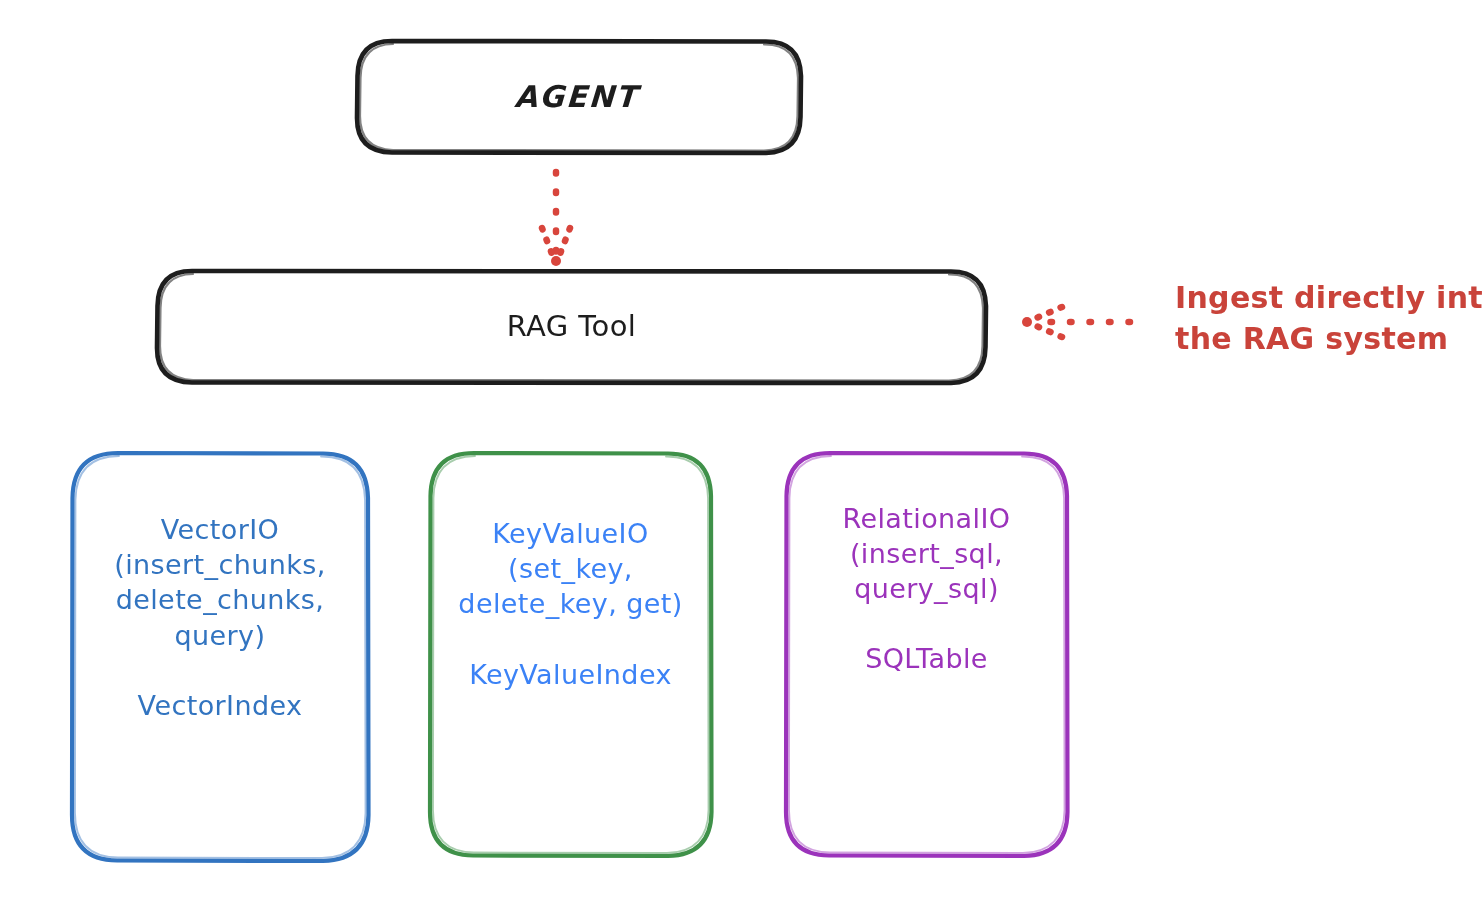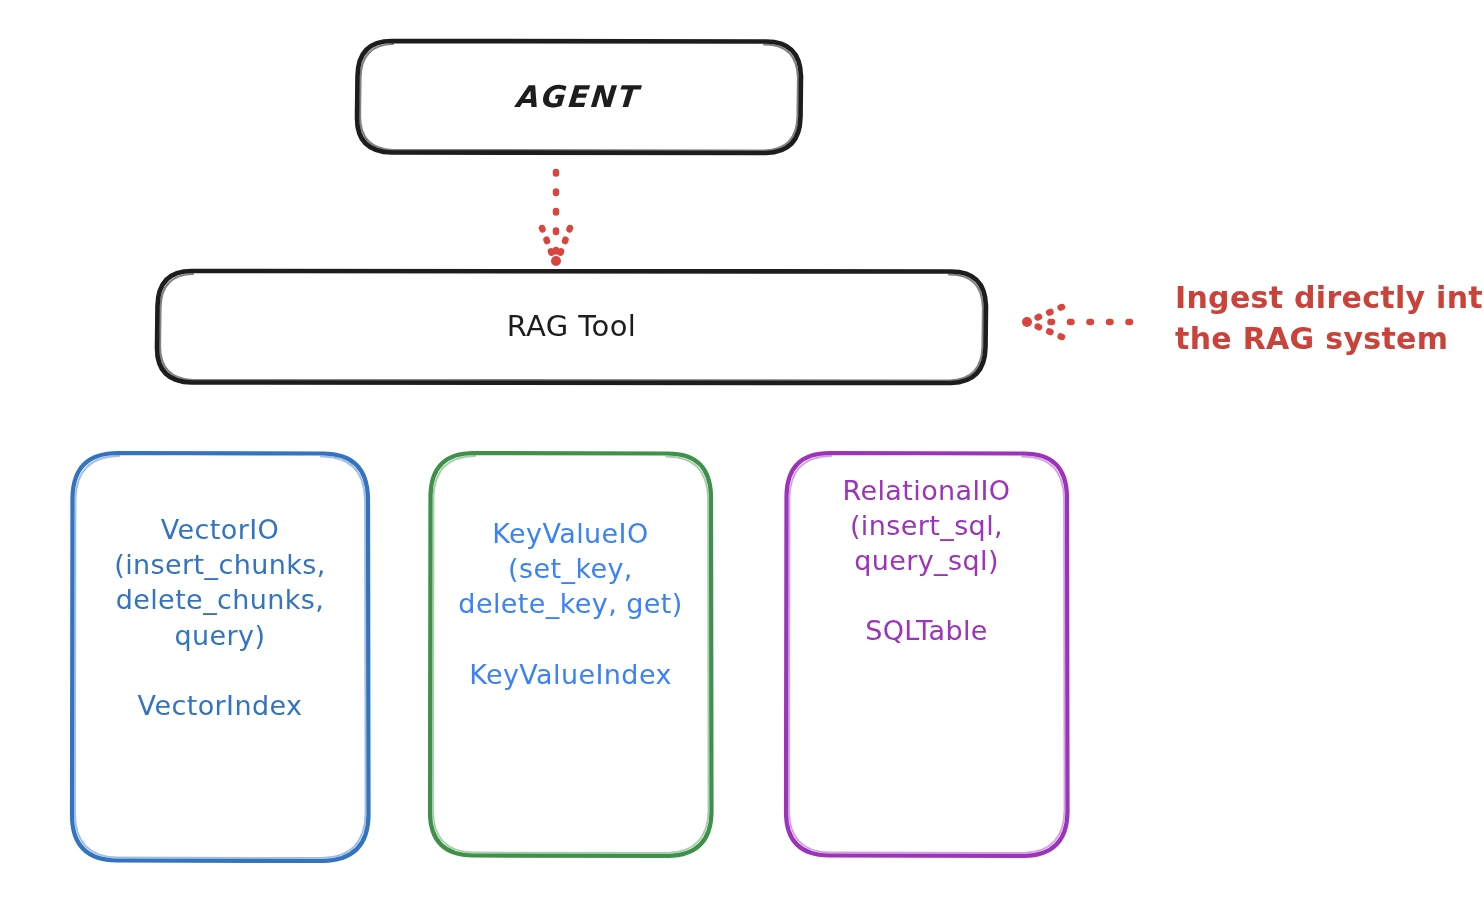--- a/index.html
+++ b/index.html
@@ -76,21 +76,21 @@
     height: 409px;
   }
   #key-value-io-node {
     left: 430px;
     top: 452px;
     width: 281px;
     height: 404px;
   }
   #relational-io-node {
     left: 786px;
-    top: 432px;
+    top: 460px;
     width: 281px;
     height: 365px;
   }
 
   .card .node-label {
     font-size: 27px;
     font-weight: 500;
     line-height: 1.30;
   }
   #vector-io-node .node-label { color: #3274c0; }

